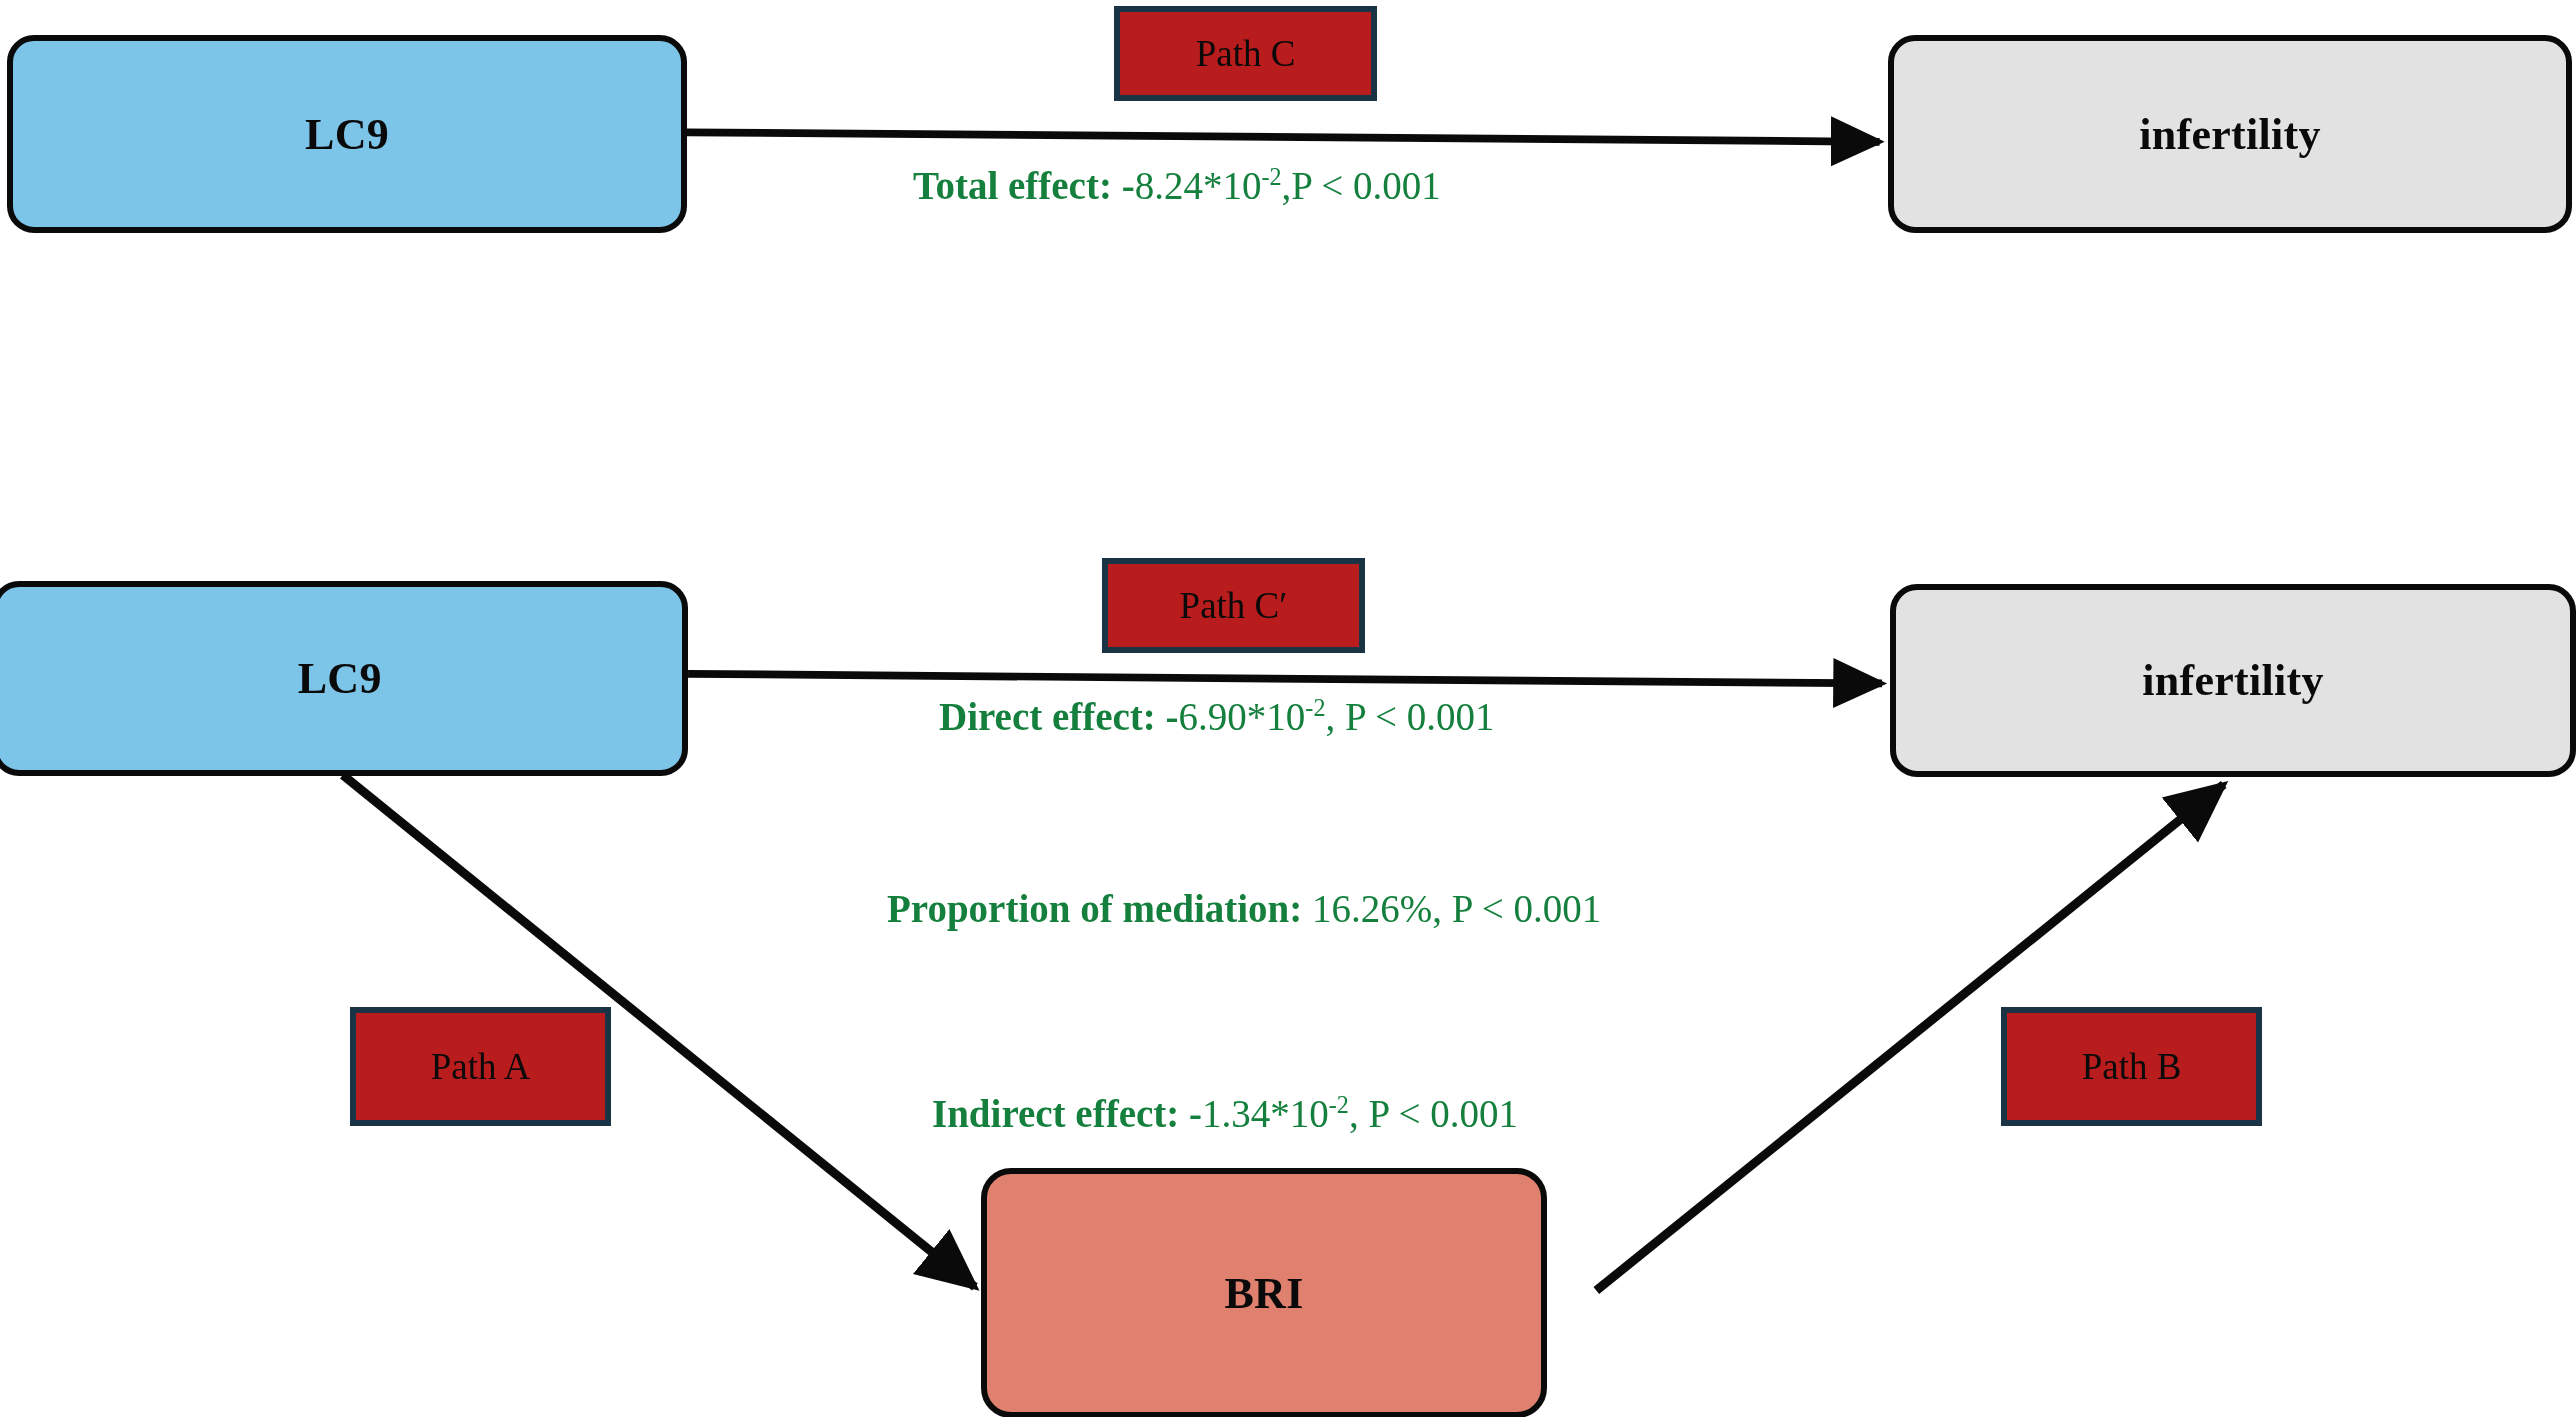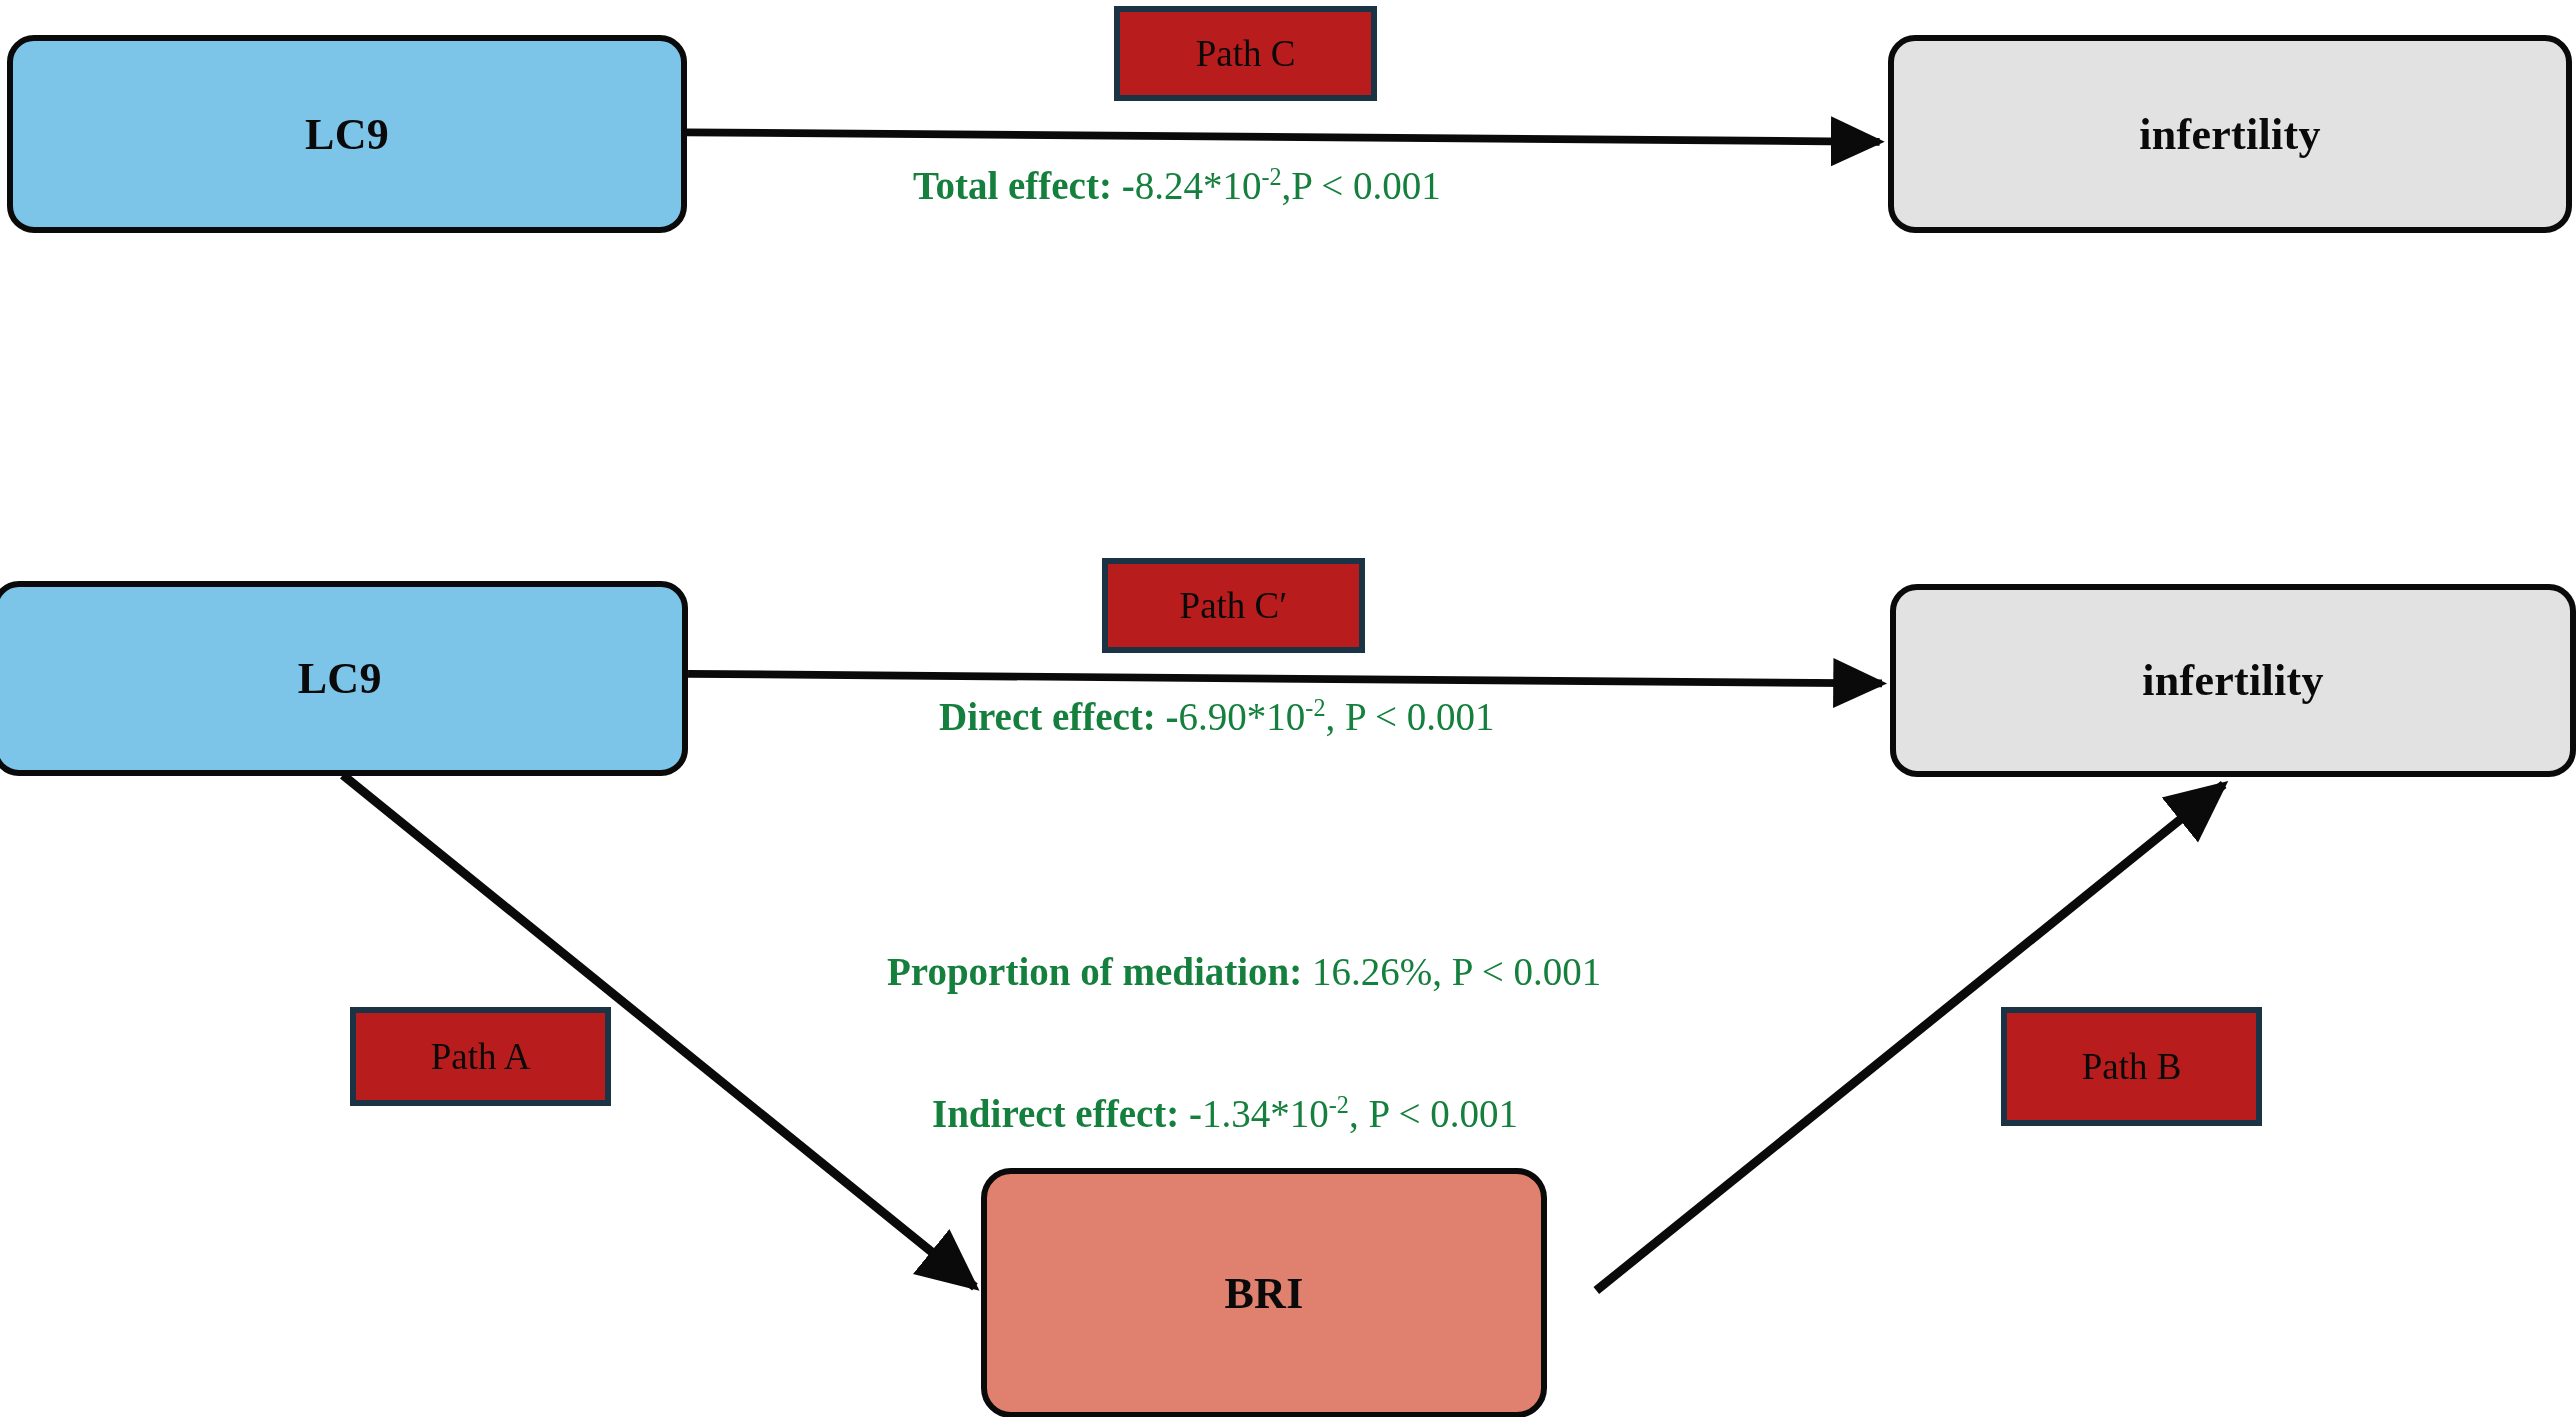--- a/index.html
+++ b/index.html
@@ -62,37 +62,37 @@
     border: 6px solid #1b3445;
     display: flex;
     align-items: center;
     justify-content: center;
     font-size: 37px;
     color: #0a0a0a;
     font-weight: 400;
   }
   .pathbox-c  { left: 1114px; top: 6px;   width: 263px; height: 95px; }
   .pathbox-cp { left: 1102px; top: 558px;  width: 263px; height: 95px; }
-  .pathbox-a  { left: 350px;  top: 1007px; width: 261px; height: 99px; }
+  .pathbox-a  { left: 350px;  top: 1007px; width: 261px; height: 119px; }
   .pathbox-b  { left: 1961px; top: 1007px; width: 261px; height: 119px; margin-left: 40px; }
   
   .effect {
     position: absolute;
     white-space: nowrap;
     color: #15803d;
     font-size: 39px;
     line-height: 1;
   }
   .effect .lab { font-weight: 700; }
   .effect .val { font-weight: 400; }
   .effect .neg { font-weight: 700; }
   .effect sup  { font-size: 0.62em; vertical-align: super; font-weight: 400; }
   .eff-total    { left: 913px; top: 165px;  }
   .eff-direct   { left: 939px; top: 696px; }
-  .eff-prop     { left: 887px; top: 952px; }
+  .eff-prop     { left: 887px; top: 889px; }
   .eff-indirect { left: 932px; top: 1093px; }
   
   #arrows {
     position: absolute;
     left: 0; top: 0;
     width: 2576px; height: 1418px;
     pointer-events: none;
   }
 </style>
 </head>

